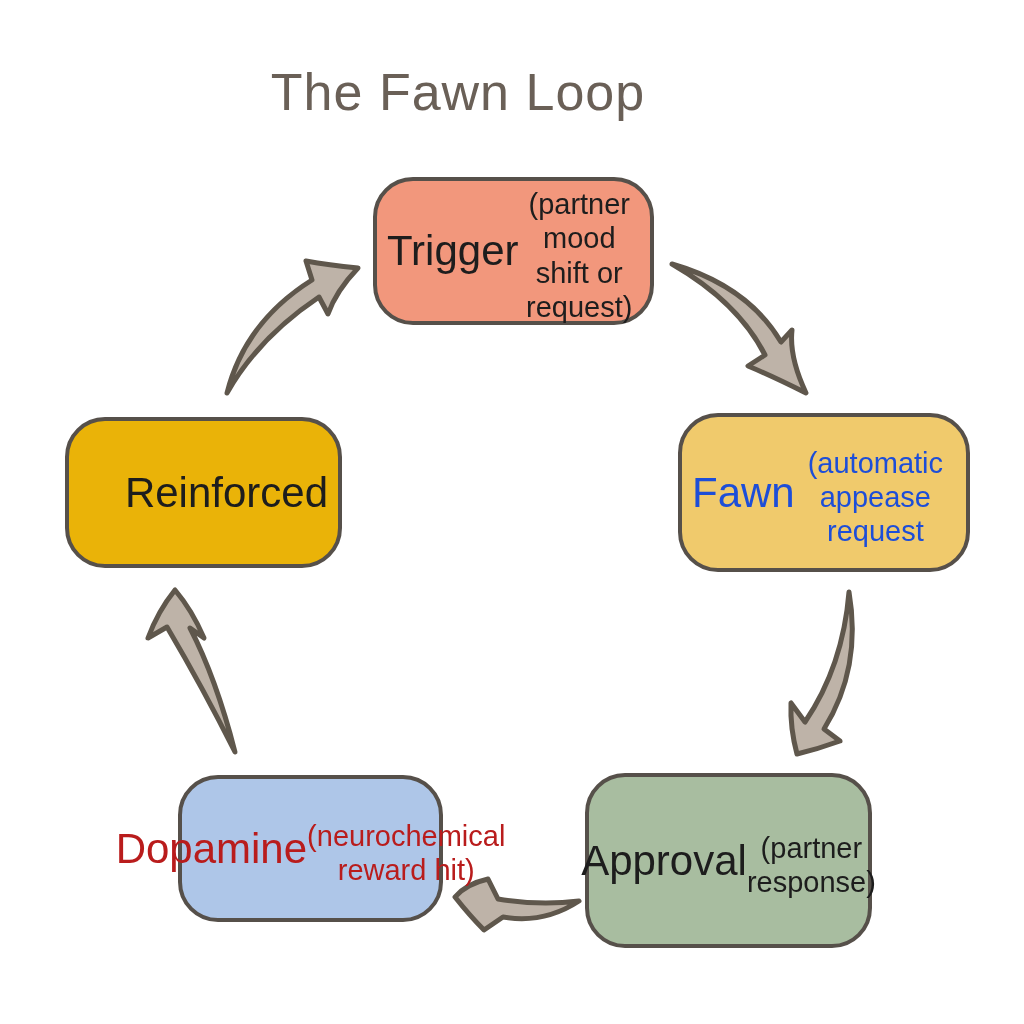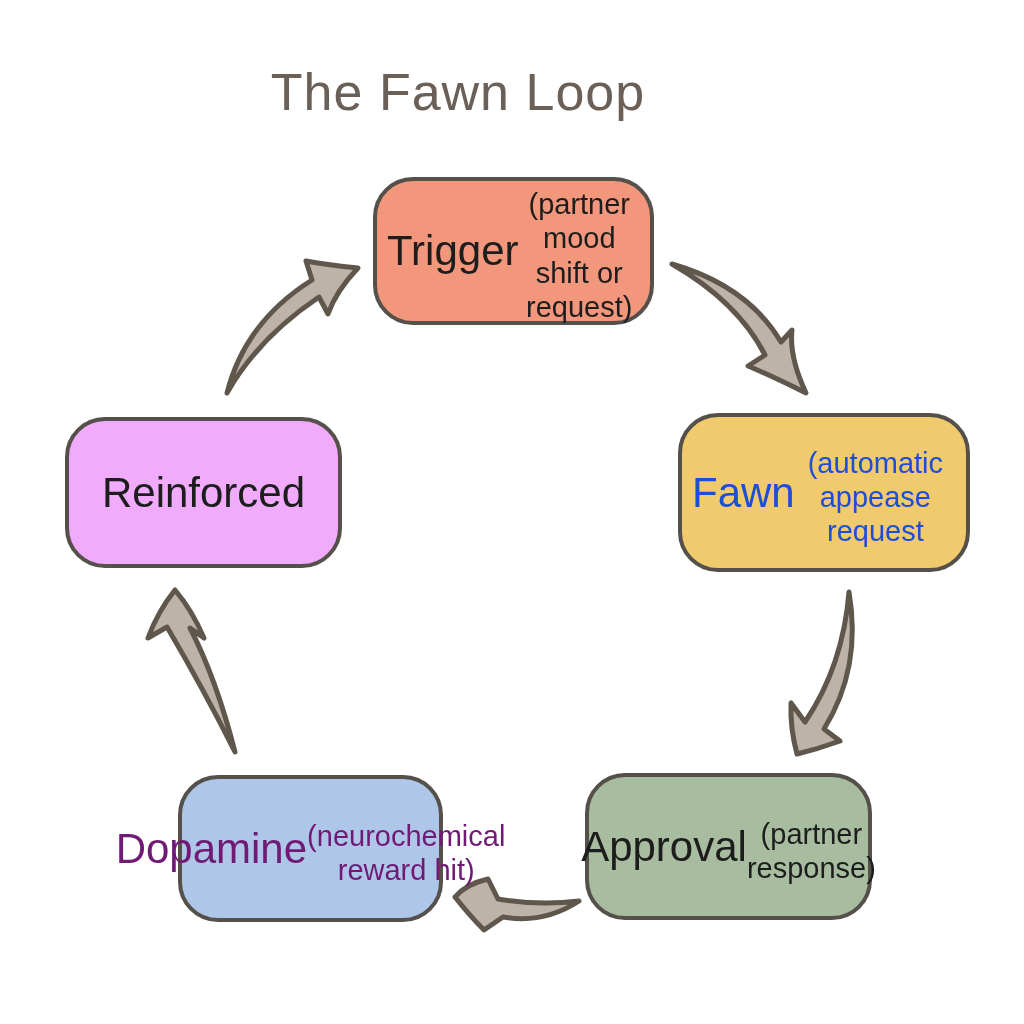--- a/index.html
+++ b/index.html
@@ -26,21 +26,21 @@
     border-radius:40px;
     display:flex;align-items:center;justify-content:center;
     text-align:center;
     padding:6px 10px;
   }
   .node-title{font-size:42px;line-height:1.12;}
   .node-sub{font-size:29px;line-height:1.18;white-space:pre-line;margin-top:9px;}
 
   #node-trigger   {left:373px;top:177px;width:281px;height:148px;}
   #node-fawn      {left:678px;top:413px;width:292px;height:159px;}
-  #node-approval  {left:585px;top:773px;width:287px;height:147px;}
+  #node-approval  {left:585px;top:773px;width:287px;height:175px;}
   #node-dopamine  {left:178px;top:775px;width:265px;height:147px;}
   #node-reinforced{left:65px; top:417px;width:277px;height:151px;}
 </style>
 </head>
 <body>
 
 <div class="canvas">
 
   <h1 class="diagram-title" style="color: rgb(106, 96, 87);">The Fawn Loop</h1>
 
@@ -62,23 +62,23 @@
     <div class="node-title">Fawn</div>
     <div class="node-sub">(automatic
 appease request</div>
   </div>
 
   <div class="node" id="node-approval" style="background-color: rgb(168, 189, 160); border-color: rgb(86, 80, 74); color: rgb(29, 29, 29);">
     <div class="node-title">Approval</div>
     <div class="node-sub">(partner response)</div>
   </div>
 
-  <div class="node" id="node-dopamine" style="background-color: rgb(174, 198, 232); border-color: rgb(86, 80, 74); color: #701a75;">
+  <div class="node" id="node-dopamine" style="background-color: rgb(174, 198, 232); border-color: rgb(86, 80, 74); color: #b91c1c;">
     <div class="node-title">Dopamine</div>
     <div class="node-sub">(neurochemical
 reward hit)</div>
   </div>
 
-  <div class="node" id="node-reinforced" style="background-color: #f0abfc; border-color: rgb(86, 80, 74); color: rgb(29, 29, 29);">
+  <div class="node" id="node-reinforced" style="background-color: #eab308; border-color: rgb(86, 80, 74); color: rgb(29, 29, 29); justify-content: flex-end;">
     <div class="node-title">Reinforced</div>
   </div>
 
 </div>
 
 </body></html>

